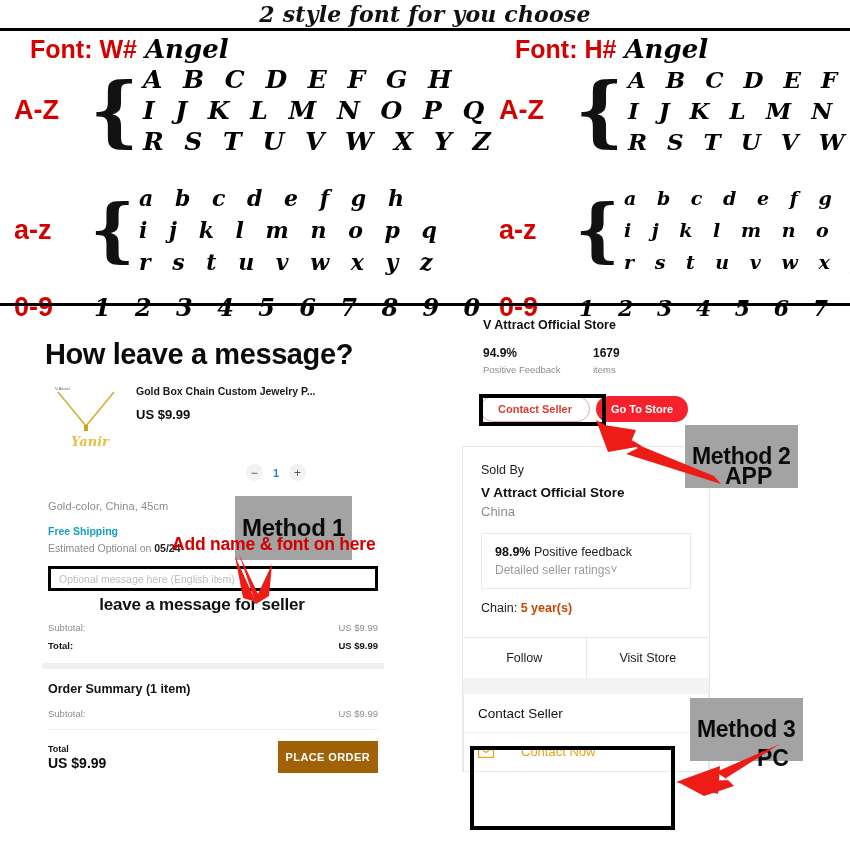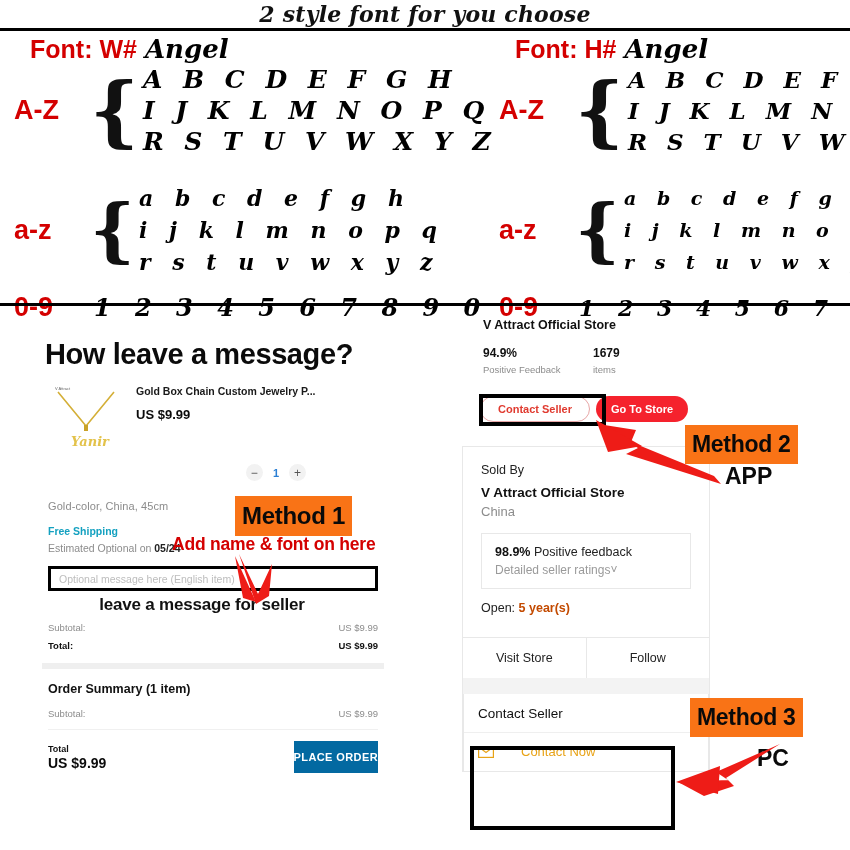--- a/index.html
+++ b/index.html
@@ -122,28 +122,28 @@
 
   .ordersum { font-size:12.5px; font-weight:700; color:#111; margin-top:13px; }
   .sumline2 { display:flex; justify-content:space-between; margin-top:12px; padding-bottom:10px; border-bottom:1px solid #f0f0f0; }
   .sumline2 .k { font-size:9.5px; color:#8c8c8c; }
   .sumline2 .v { font-size:9.5px; color:#8c8c8c; }
 
   .footerbar { display:flex; justify-content:space-between; align-items:center; margin-top:11px; }
   .foot-total .l { font-size:9px; font-weight:700; color:#111; }
   .foot-total .a { font-size:14px; font-weight:700; color:#0b0b0b; margin-top:1px;}
   .place-order {
-    background:#0369a1; color:#fff; font-size:11px; font-weight:700;
-    padding:10px 0; letter-spacing:.4px;
+    background:#a16207; color:#fff; font-size:11px; font-weight:700;
+    padding:10px 8px; letter-spacing:.4px;
   }
 
   
   .badge {
-    position:absolute; background:#f97316; color:#0a0a0a;
-    font-weight:700; letter-spacing:-.3px; padding:6px 7px;
+    position:absolute; background:#a3a3a3; color:#0a0a0a;
+    font-weight:700; letter-spacing:-.3px; padding:18px 7px;
   }
   .m1-badge { left:235px; top:496px; font-size:24px; }
   .m1-text  {
     position:absolute; left:172px; top:534px; color:#d40000;
     font-weight:700; font-size:17.5px; letter-spacing:-.2px;
   }
   .arrow { position:absolute; }
 
   
   .storepane { position:absolute; left:425px; top:306px; width:425px; height:544px; }
@@ -380,28 +380,28 @@
 
         <div class="fbbox">
           <div class="fb-l1">
             <b>98.9%</b>
             <span>Positive feedback</span>
           </div>
           <div class="fb-l2">Detailed seller ratings˅</div>
         </div>
 
         <div class="open-line">
-          <span>Open:</span>
+          <span>Chain:</span>
           <span class="y">5 year(s)</span>
         </div>
       </div>
 
       <div class="tabs">
+        <div class="tab">Follow</div>
         <div class="tab">Visit Store</div>
-        <div class="tab">Follow</div>
       </div>
       <div class="tabgap"></div>
 
       <div class="contact-card">
         <div class="cc-title">Contact Seller</div>
         <div class="cc-now">
           <svg class="env" viewBox="0 0 16 12">
             <rect x="0.6" y="0.6" width="14.8" height="10.8" fill="#fff" stroke="#e8a317" stroke-width="1.2"></rect>
             <path d="M0.8 1 L8 6.4 L15.2 1" fill="none" stroke="#e8a317" stroke-width="1.2"></path>
           </svg>

